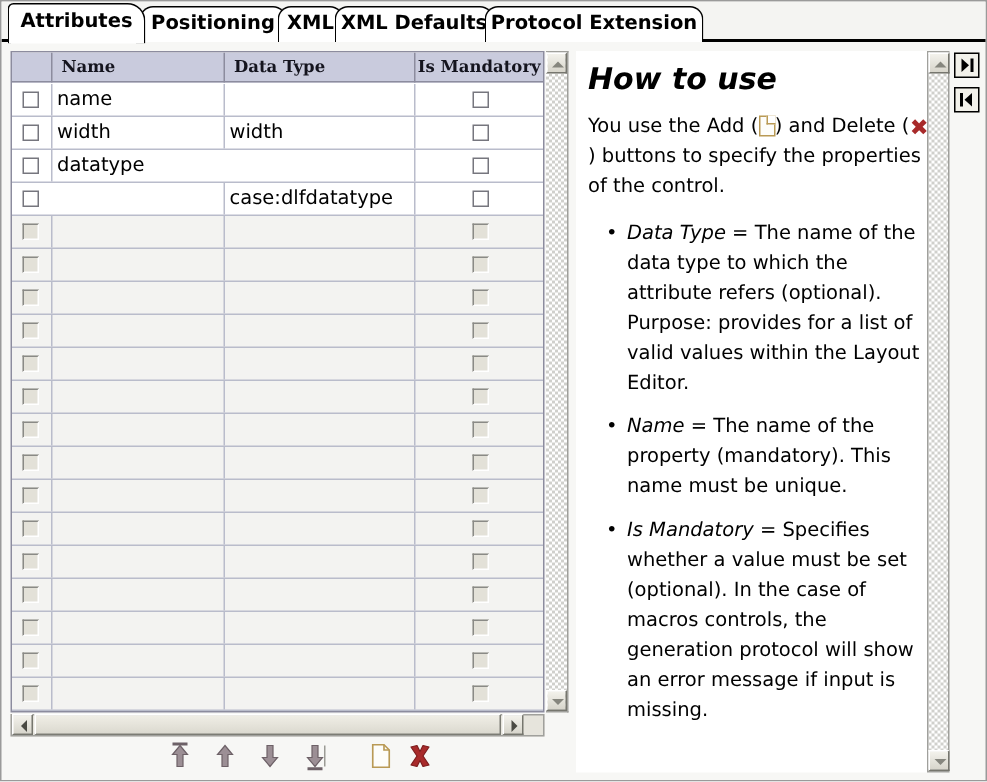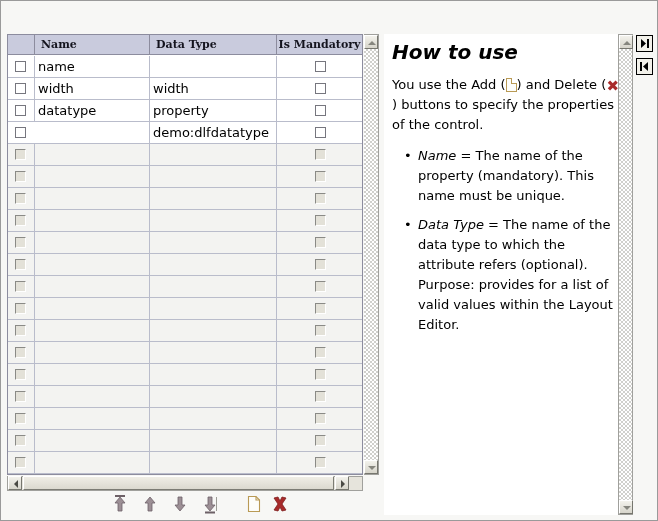--- a/index.html
+++ b/index.html
@@ -262,20 +262,30 @@
     font-size: 15px;
     line-height: 13px;
     text-align: center;
   }
 </style>
 </head>
 <body>
 
 <div id="app">
 
+  <div id="tabbar">
+    <div id="tabbar-underline"></div>
+    <div id="tabs-host">
+        <div class="tab active" style="left: 4px; width: 92px;">Attributes</div>
+        <div class="tab" style="left: 92px; width: 98px;">Positioning</div>
+        <div class="tab" style="left: 184px; width: 44px;">XML</div>
+        <div class="tab" style="left: 222px; width: 106px;">XML Defaults</div>
+        <div class="tab" style="left: 322px; width: 146px;">Protocol Extension</div>
+      </div>
+  </div>
 
   <div id="table-panel">
 
     <div id="grid">
       <div class="hrow">
         <div id="header-host">
             <div class="hcell" style="left: 0px; width: 26px; padding-left: 6px;"></div>
             <div class="hcell sep" style="left: 26px; width: 115px; padding-left: 6px;">Name</div>
             <div class="hcell sep" style="left: 141px; width: 127px; padding-left: 6px;">Data Type</div>
             <div class="hcell sep" style="left: 268px; width: 86px; padding-left: 0px; text-align: center;">Is Mandatory</div>
@@ -294,28 +304,27 @@
             <div class="cbox" style="left: 7px; top: 5px;"></div>
             <div class="cell vsep" style="left: 26px; width: 115px;">width</div>
             <div class="cell vsep" style="left: 141px; width: 127px;">width</div>
             <div class="cell vsep" style="left: 268px; width: 86px;">
               <div class="cbox" style="left: 38px; top: 5px;"></div>
             </div>
           </div>
           <div class="row filled" style="top: 65px;">
             <div class="cbox" style="left: 7px; top: 5px;"></div>
             <div class="cell vsep" style="left: 26px; width: 115px;">datatype</div>
-            <div class="cell vsep" style="left: 141px; width: 127px;">property</div>
             <div class="cell vsep" style="left: 268px; width: 86px;">
               <div class="cbox" style="left: 38px; top: 5px;"></div>
             </div>
           </div>
           <div class="row filled" style="top: 87px;">
             <div class="cbox" style="left: 7px; top: 5px;"></div>
-            <div class="cell vsep" style="left: 141px; width: 127px;">demo:dlfdatatype</div>
+            <div class="cell vsep" style="left: 141px; width: 127px;">case:dlfdatatype</div>
             <div class="cell vsep" style="left: 268px; width: 86px;">
               <div class="cbox" style="left: 38px; top: 5px;"></div>
             </div>
           </div>
           <div class="row empty" style="top: 109px;">
             <div class="cbox dim" style="left: 7px; top: 5px;"></div>
             <div class="cell vsep" style="left: 26px; width: 115px;"></div>
             <div class="cell vsep" style="left: 141px; width: 127px;"></div>
             <div class="cell vsep" style="left: 268px; width: 86px;">
               <div class="cbox dim" style="left: 38px; top: 5px;"></div>
@@ -484,22 +493,23 @@
   </div>
 
   <div id="help-panel">
     <div id="help-title">How to use</div>
 
     <div id="help-intro">
       <span>You use the Add (</span><span class="doc-icon"></span><span>) and Delete (</span><span class="x-icon">✖</span><span>) buttons to specify the properties of the control.</span>
     </div>
 
     <ul id="help-list">
+        <li><span class="term">Data Type</span><span> = The name of the data type to which the attribute refers (optional). Purpose: provides for a list of valid values within the Layout Editor.</span></li>
         <li><span class="term">Name</span><span> = The name of the property (mandatory). This name must be unique.</span></li>
-        <li><span class="term">Data Type</span><span> = The name of the data type to which the attribute refers (optional). Purpose: provides for a list of valid values within the Layout Editor.</span></li>
+        <li><span class="term">Is Mandatory</span><span> = Specifies whether a value must be set (optional). In the case of macros controls, the generation protocol will show an error message if input is missing.</span></li>
       </ul>
   </div>
 
   <div id="r-scroll">
     <div class="sb-btn" style="left:0; top:0;">
       <div class="tri" style="left:3px; top:5px; border-left:4px solid transparent; border-right:4px solid transparent; border-bottom:4px solid #86867e;"></div>
     </div>
     <div class="sb-btn" style="left:0; top:465px;">
       <div class="tri" style="left:3px; top:5px; border-left:4px solid transparent; border-right:4px solid transparent; border-top:4px solid #86867e;"></div>
     </div>

